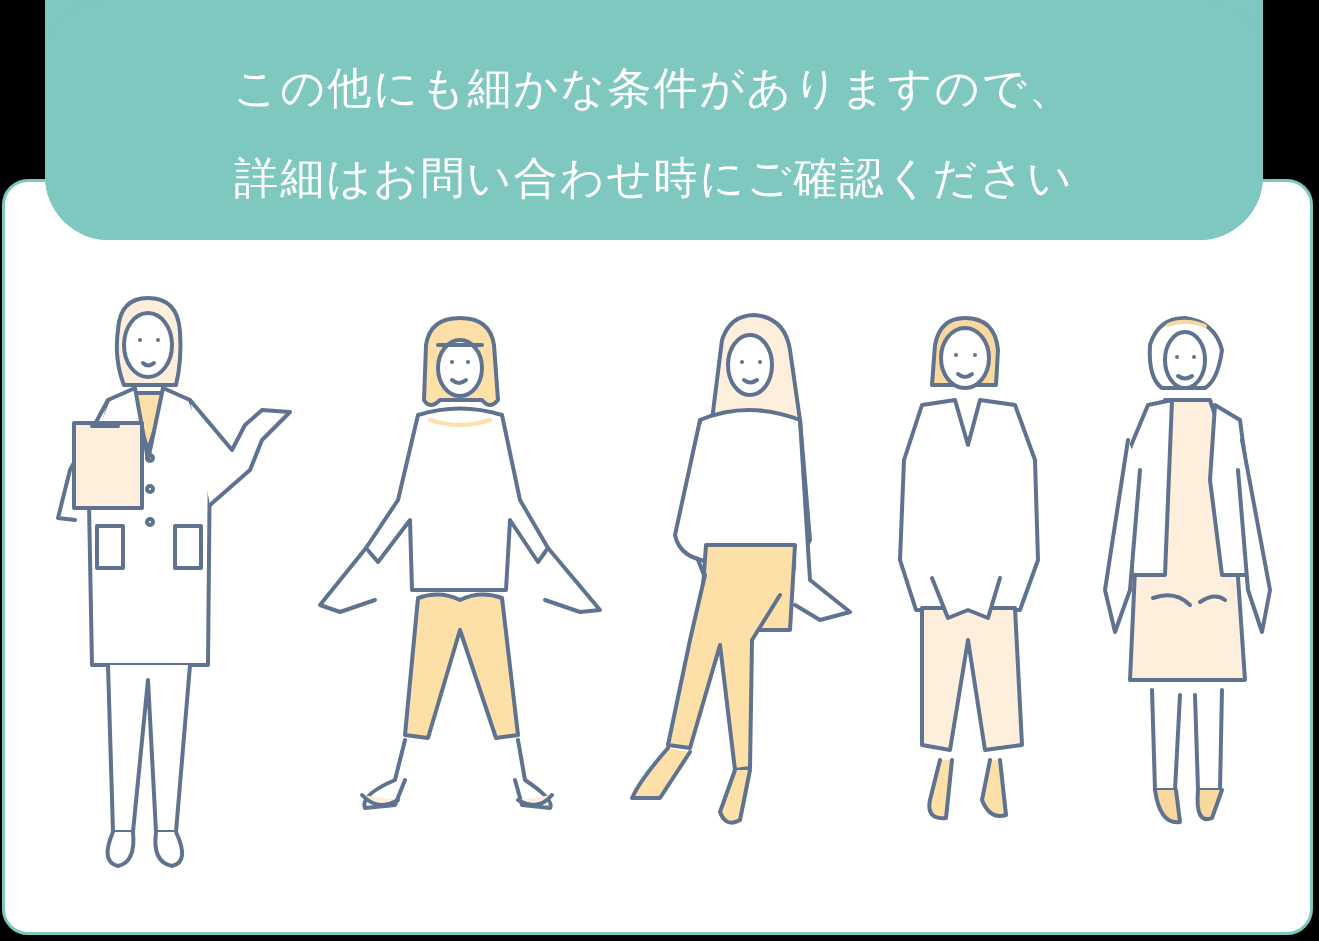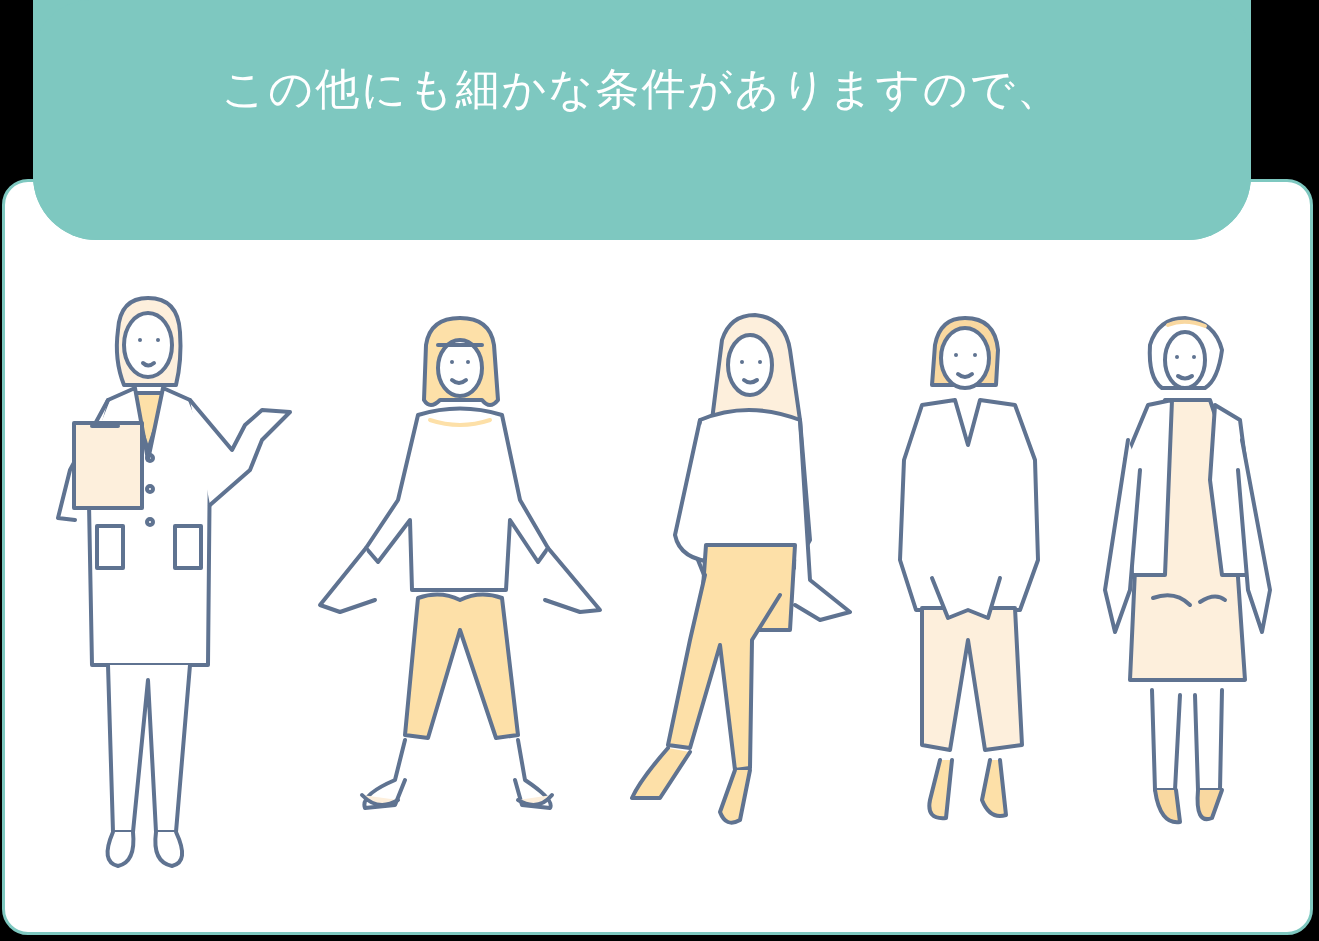--- a/index.html
+++ b/index.html
@@ -6,23 +6,24 @@
   body {
     width: 1319px; height: 941px; background: #000000; position: relative; overflow: hidden;
     font-family: "DejaVu Sans", sans-serif;
   }
   .card {
     position: absolute; left: 2px; top: 179px; width: 1311px; height: 756px;
     background: #ffffff; border: 3px solid #7ec8c0; border-radius: 26px;
     box-sizing: border-box;
   }
   .banner {
-    position: absolute; left: 33px; top: 0; width: 1218px; height: 240px;
+    position: absolute; left: 45px; top: 0; width: 1218px; height: 240px;
     background: #7ec8c0; border-radius: 0 0 64px 64px;
     box-sizing: border-box;
+    font-family: Liberation Serif, serif;
   }
   .banner::before {
     content: ""; position: absolute; inset: 0;
     border-radius: 58px 58px 64px 64px; background: #7ec8c0;
   }
   .banner-text {
     position: absolute; left: 0; right: 0; top: 44px; z-index: 2;
     text-align: center; color: #ffffff; font-size: 44px; line-height: 90px;
     letter-spacing: 2px; font-weight: 400;
   }
@@ -30,20 +31,21 @@
   .figures { position: absolute; left: 0; top: 0; width: 1319px; height: 941px; z-index: 3; }
 </style>
 </head>
 <body>
 
 <div class="card"></div>
 
 <div class="banner">
   <div class="banner-text">
     <div>この他にも細かな条件がありますので、</div>
+    <div>詳細はお問い合わせ時にご確認ください</div>
   </div>
 </div>
 
 <svg class="figures" viewBox="0 0 1319 941" fill="none" stroke="#5f7391" stroke-width="4" stroke-linecap="round" stroke-linejoin="round">
 
   <g>
     <path d="M118 330 Q120 298 148 298 Q178 298 180 332 Q182 360 176 385 L124 385 Q114 360 118 330 Z" fill="#fdefdc"></path>
     <ellipse cx="148" cy="345" rx="24" ry="32" fill="#ffffff"></ellipse>
     <circle cx="140" cy="340" r="2" fill="#5f7391" stroke="none"></circle>
     <circle cx="158" cy="340" r="2" fill="#5f7391" stroke="none"></circle>

